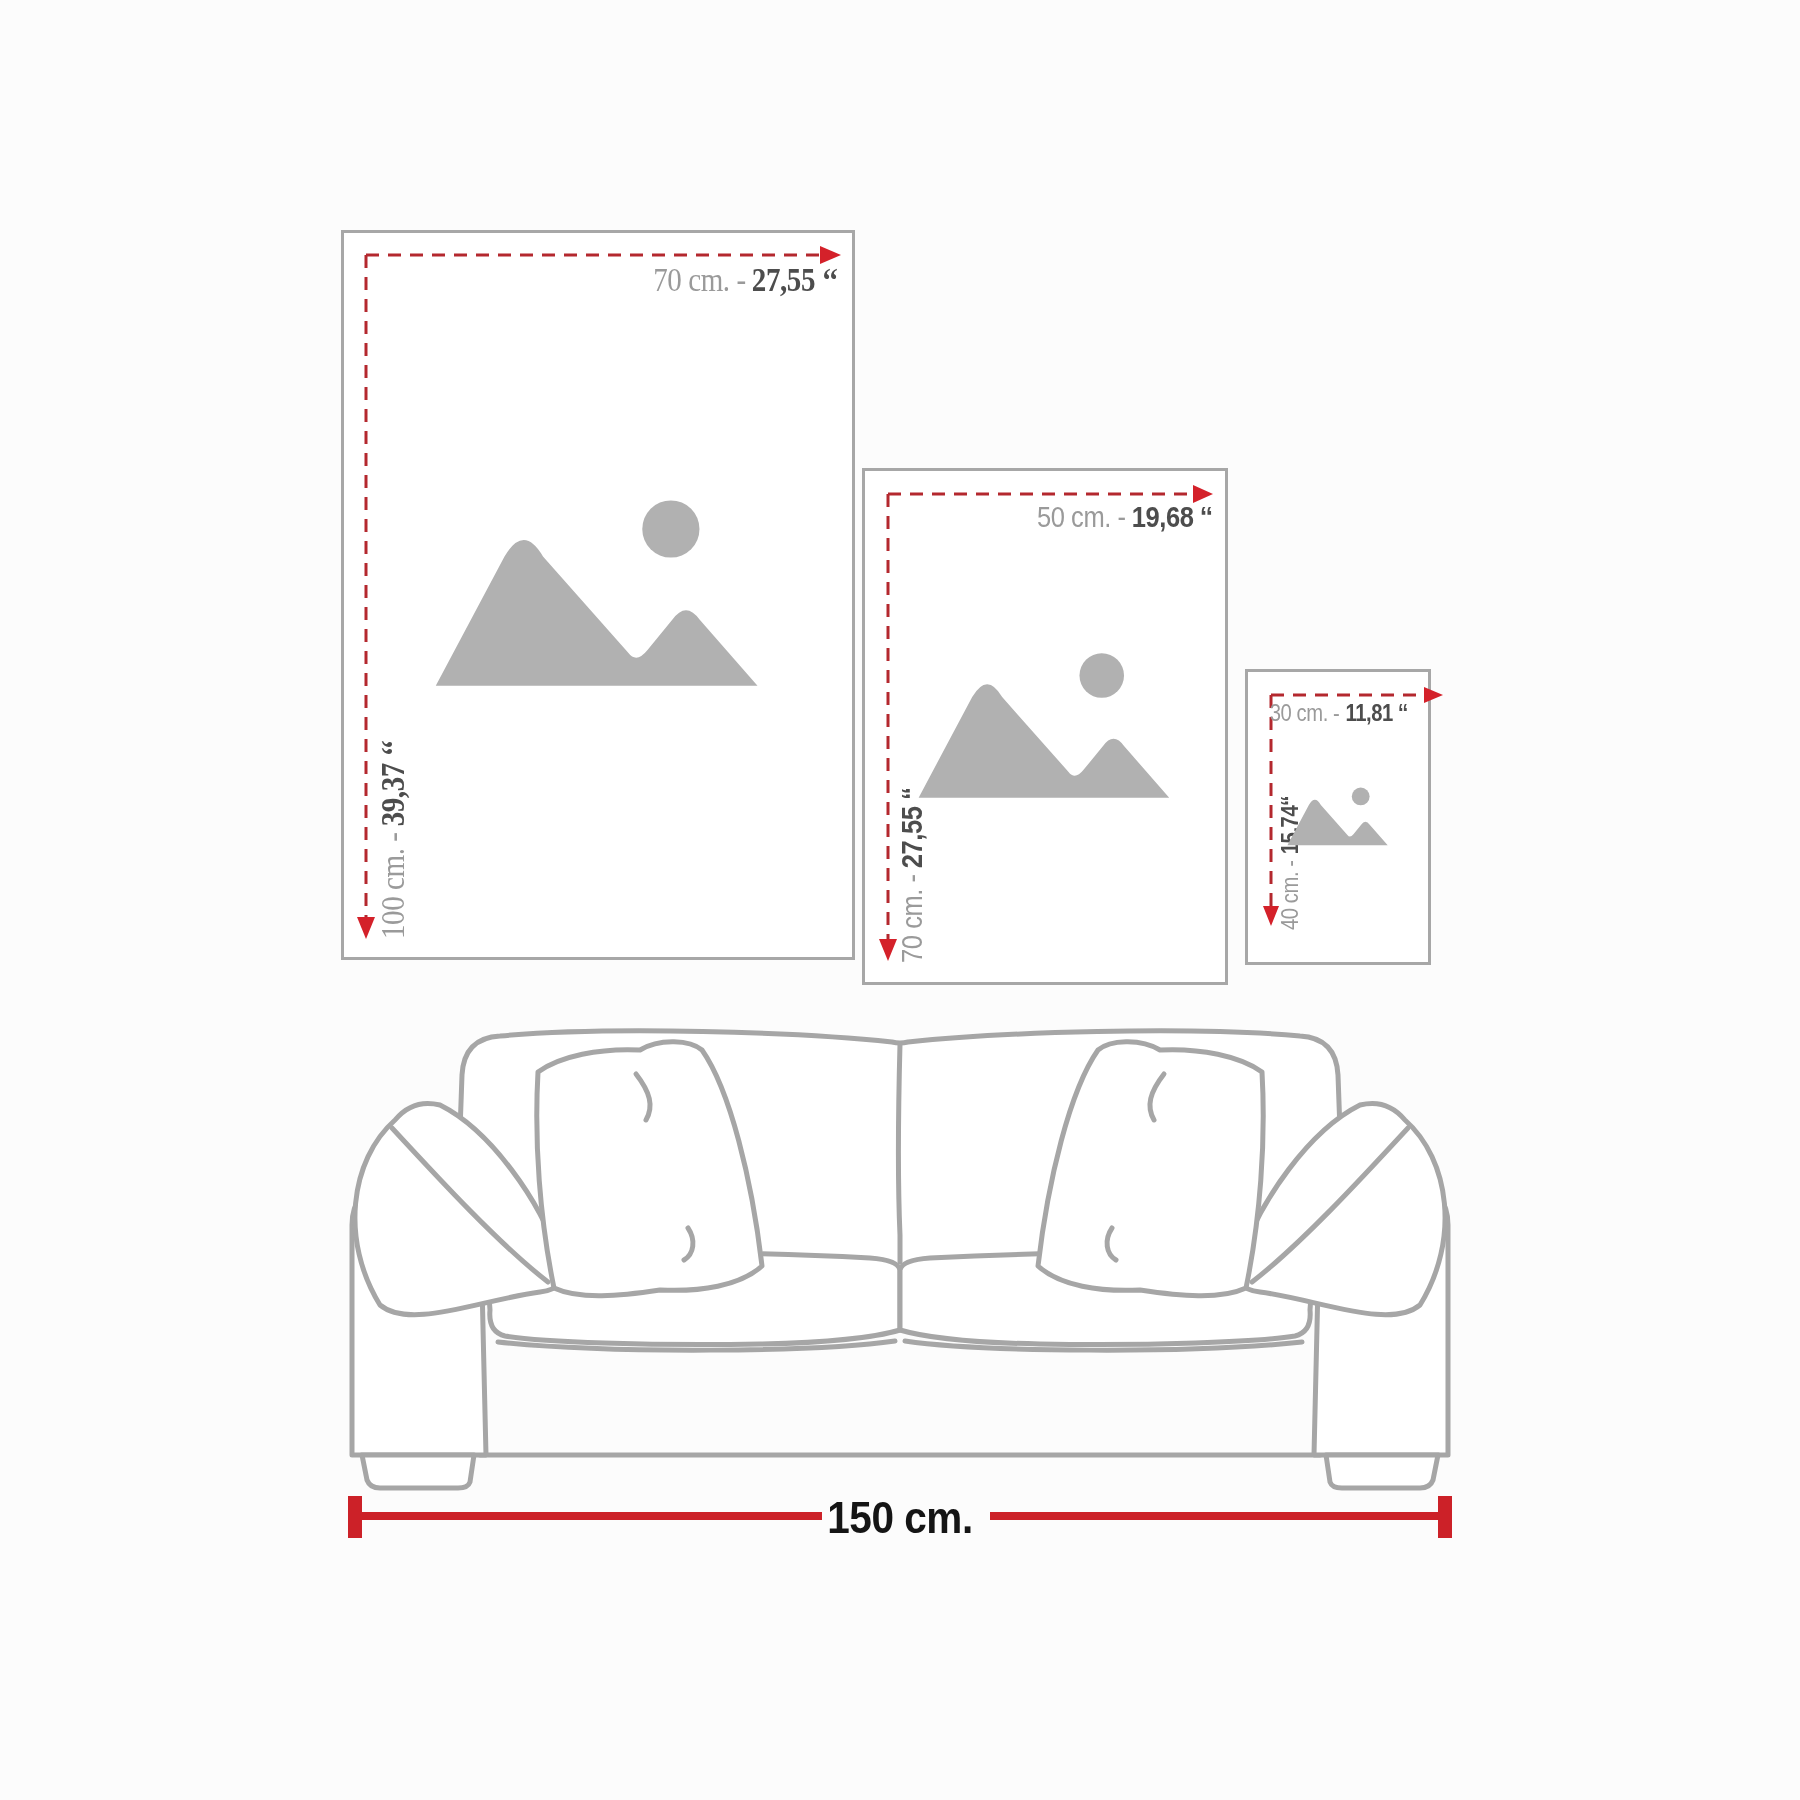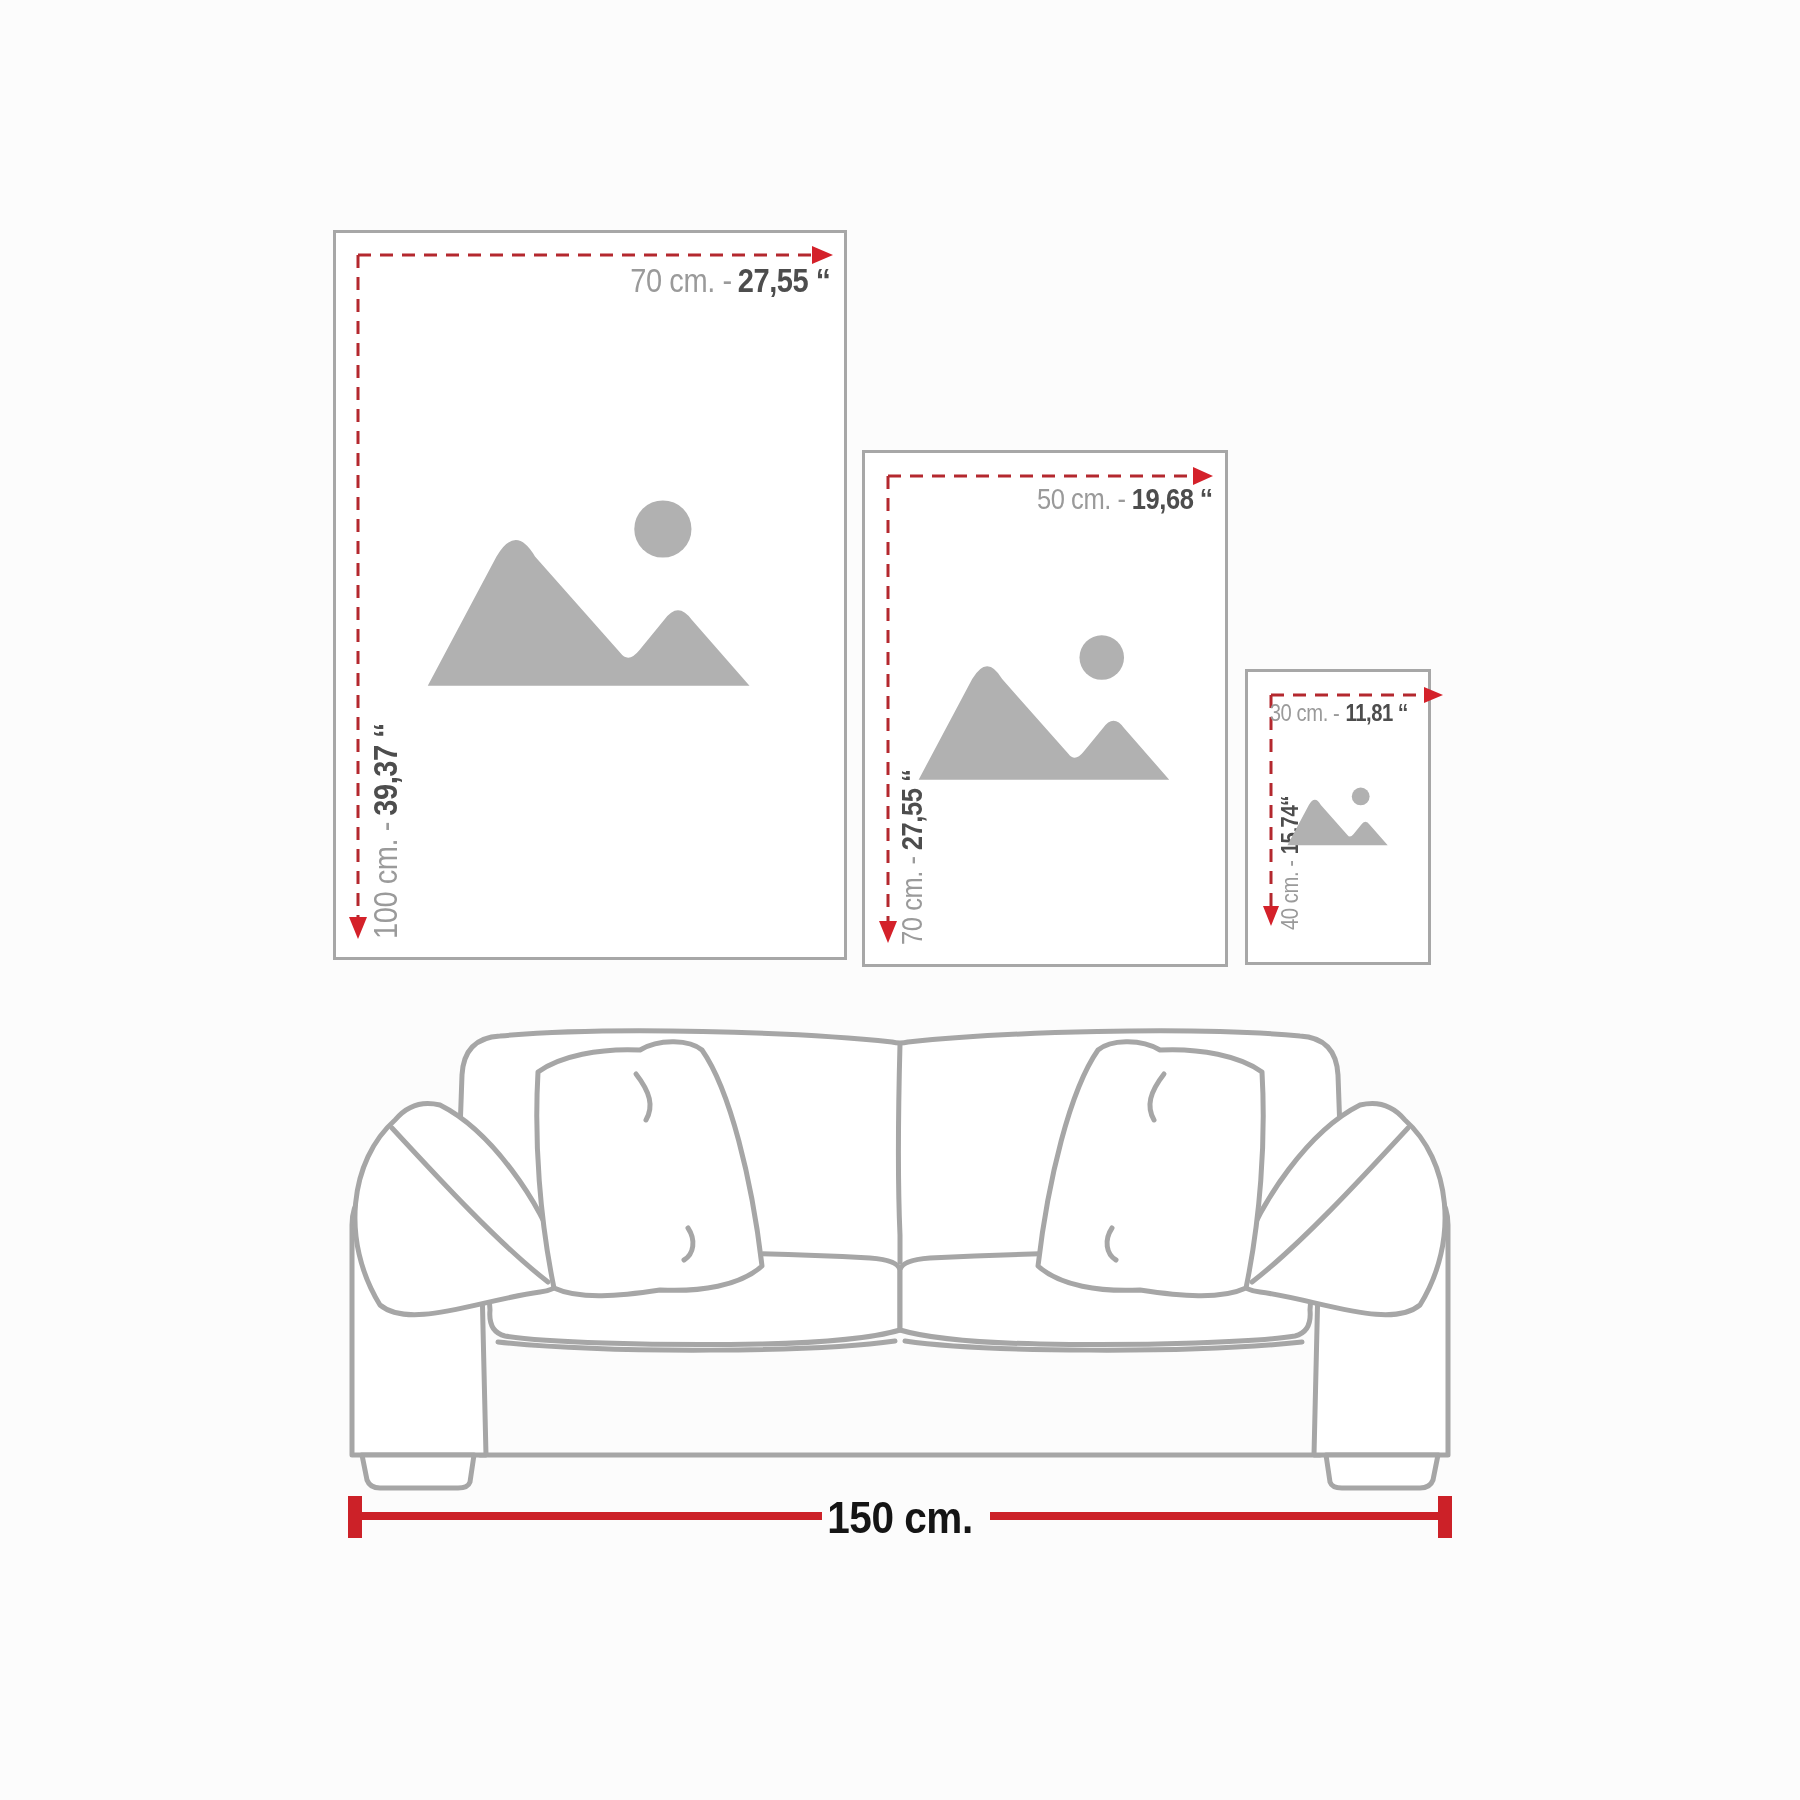--- a/index.html
+++ b/index.html
@@ -1,22 +1,22 @@
 <!DOCTYPE html>
 <html><head>
 <meta charset="utf-8">
 <style>
   html,body{margin:0;padding:0;background:#fcfcfc;}
   #canvas{position:relative;width:1800px;height:1800px;background:#fcfcfc;overflow:hidden;
           font-family:"Liberation Sans","DejaVu Sans",sans-serif;}
 
   
   .frame{position:absolute;background:#ffffff;border:3px solid #a7a7a7;box-sizing:border-box;}
-  .frame-large {left:333px;top:230px;width:514px;height:730px;}
-  .frame-medium{left:862px;top:450px;width:366px;height:517px;}
+  .frame-large {left:341px;top:230px;width:514px;height:730px;font-family:Liberation Serif, serif;}
+  .frame-medium{left:862px;top:468px;width:366px;height:517px;}
   .frame-small {left:1245px;top:669px;width:186px;height:296px;}
 
   .measure-svg{position:absolute;left:0;top:0;overflow:visible;}
 
   
   .ph{position:absolute;left:50%;top:50%;transform:translate(-50%,-50%);}
   .ph use{fill:#b1b1b1;}
   .ph-large {width:330px;height:193px;}
   .ph-medium{width:257px;height:150px;}
   .ph-small {width:103px;height:60px;}

